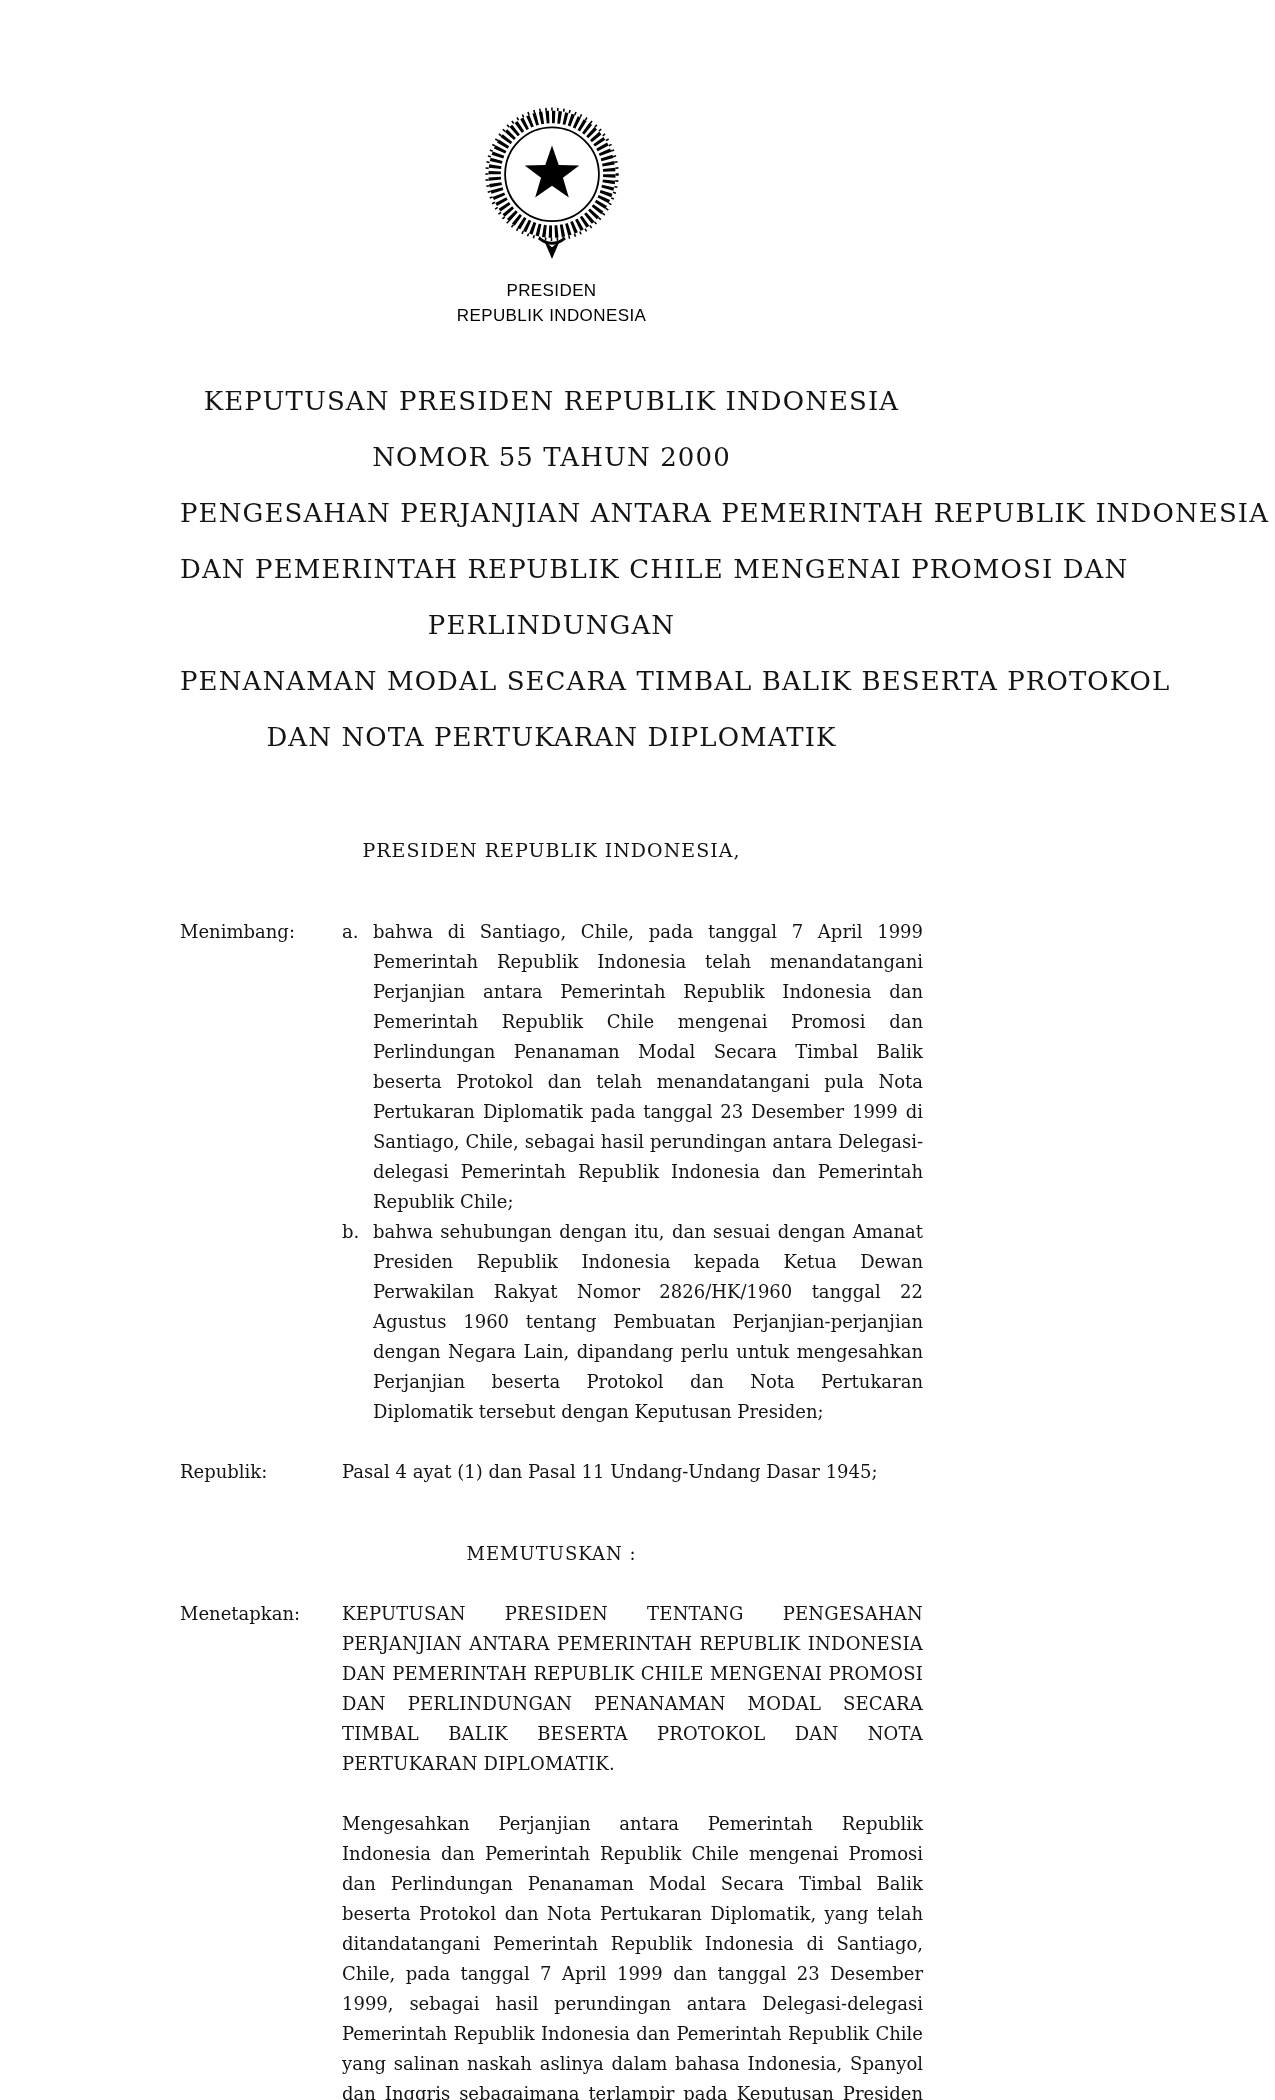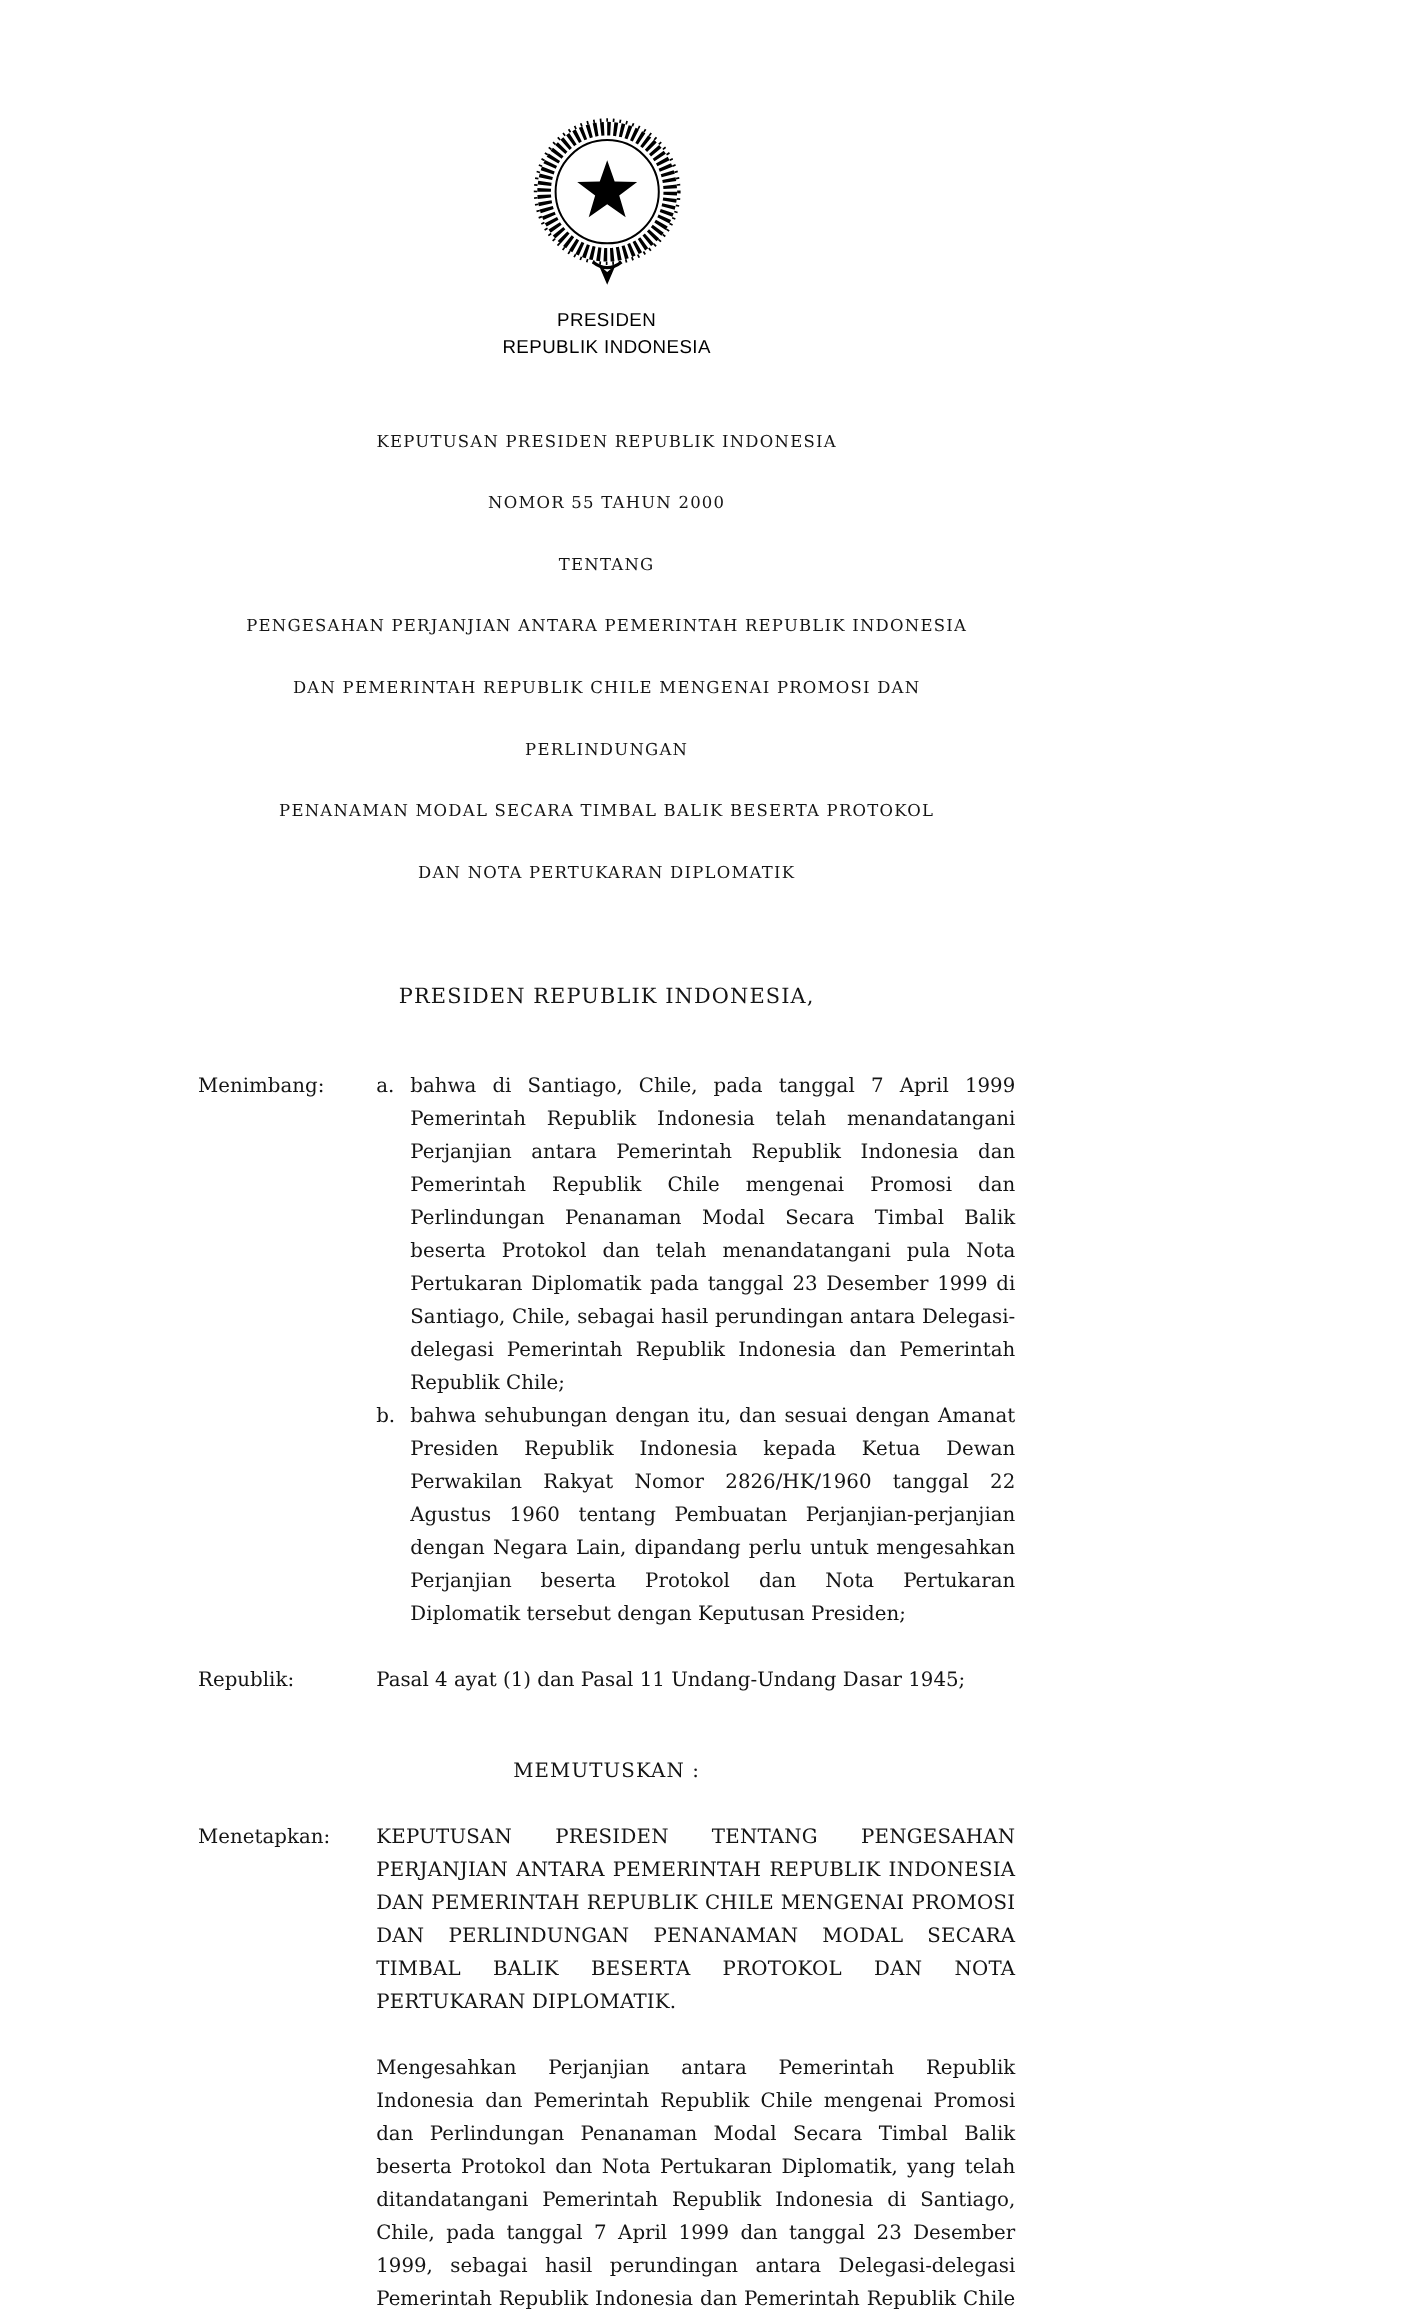--- a/index.html
+++ b/index.html
@@ -24,21 +24,21 @@
     font-family: "Liberation Sans", sans-serif;
     font-size: 17px;
     line-height: 25px;
     letter-spacing: 0.4px;
     color: #000;
   }
 
   
   .title-block { text-align: center; margin-bottom: 86px; }
   .title-line {
-    font-size: 15px;
+    font-size: 26px;
     line-height: 23px;
     letter-spacing: 1.1px;
     margin-bottom: 33px;
     white-space: nowrap;
   }
   .title-line:last-child { margin-bottom: 0; }
 
   .salutation {
     text-align: center;
     font-size: 19px;
@@ -91,21 +91,20 @@
       <path d="M50 106 Q60 114 70 106" fill="none" stroke="#000" stroke-width="2.2"></path>
       <path d="M54 108 L60 122 L66 108 L60 113 Z" fill="#000"></path>
     </svg>
     <div class="masthead-text">PRESIDEN</div>
     <div class="masthead-text">REPUBLIK INDONESIA</div>
   </header>
 
   <section class="title-block">
     <div class="title-line">KEPUTUSAN PRESIDEN REPUBLIK INDONESIA</div>
     <div class="title-line">NOMOR 55 TAHUN 2000</div>
-    <div class="title-line">TENTANG</div>
     <div class="title-line">PENGESAHAN PERJANJIAN ANTARA PEMERINTAH REPUBLIK INDONESIA</div>
     <div class="title-line">DAN PEMERINTAH REPUBLIK CHILE MENGENAI PROMOSI DAN</div>
     <div class="title-line">PERLINDUNGAN</div>
     <div class="title-line">PENANAMAN MODAL SECARA TIMBAL BALIK BESERTA PROTOKOL</div>
     <div class="title-line">DAN NOTA PERTUKARAN DIPLOMATIK</div>
   </section>
 
   <div class="salutation">PRESIDEN REPUBLIK INDONESIA,</div>
 
   <section class="clause">

